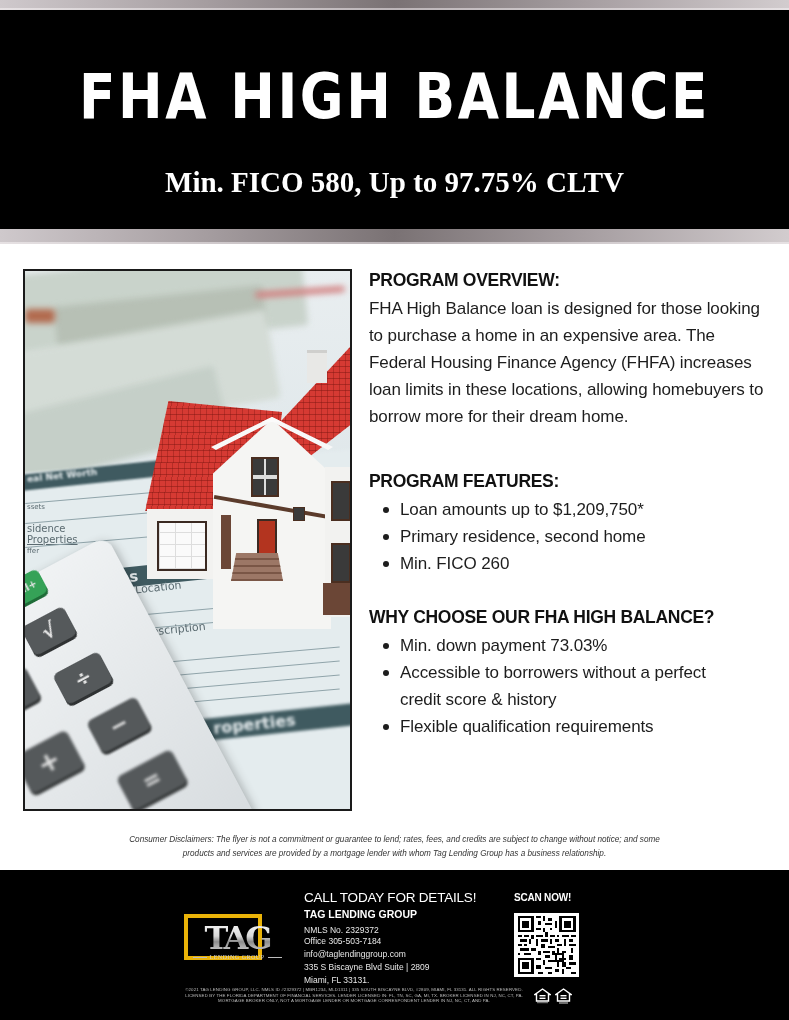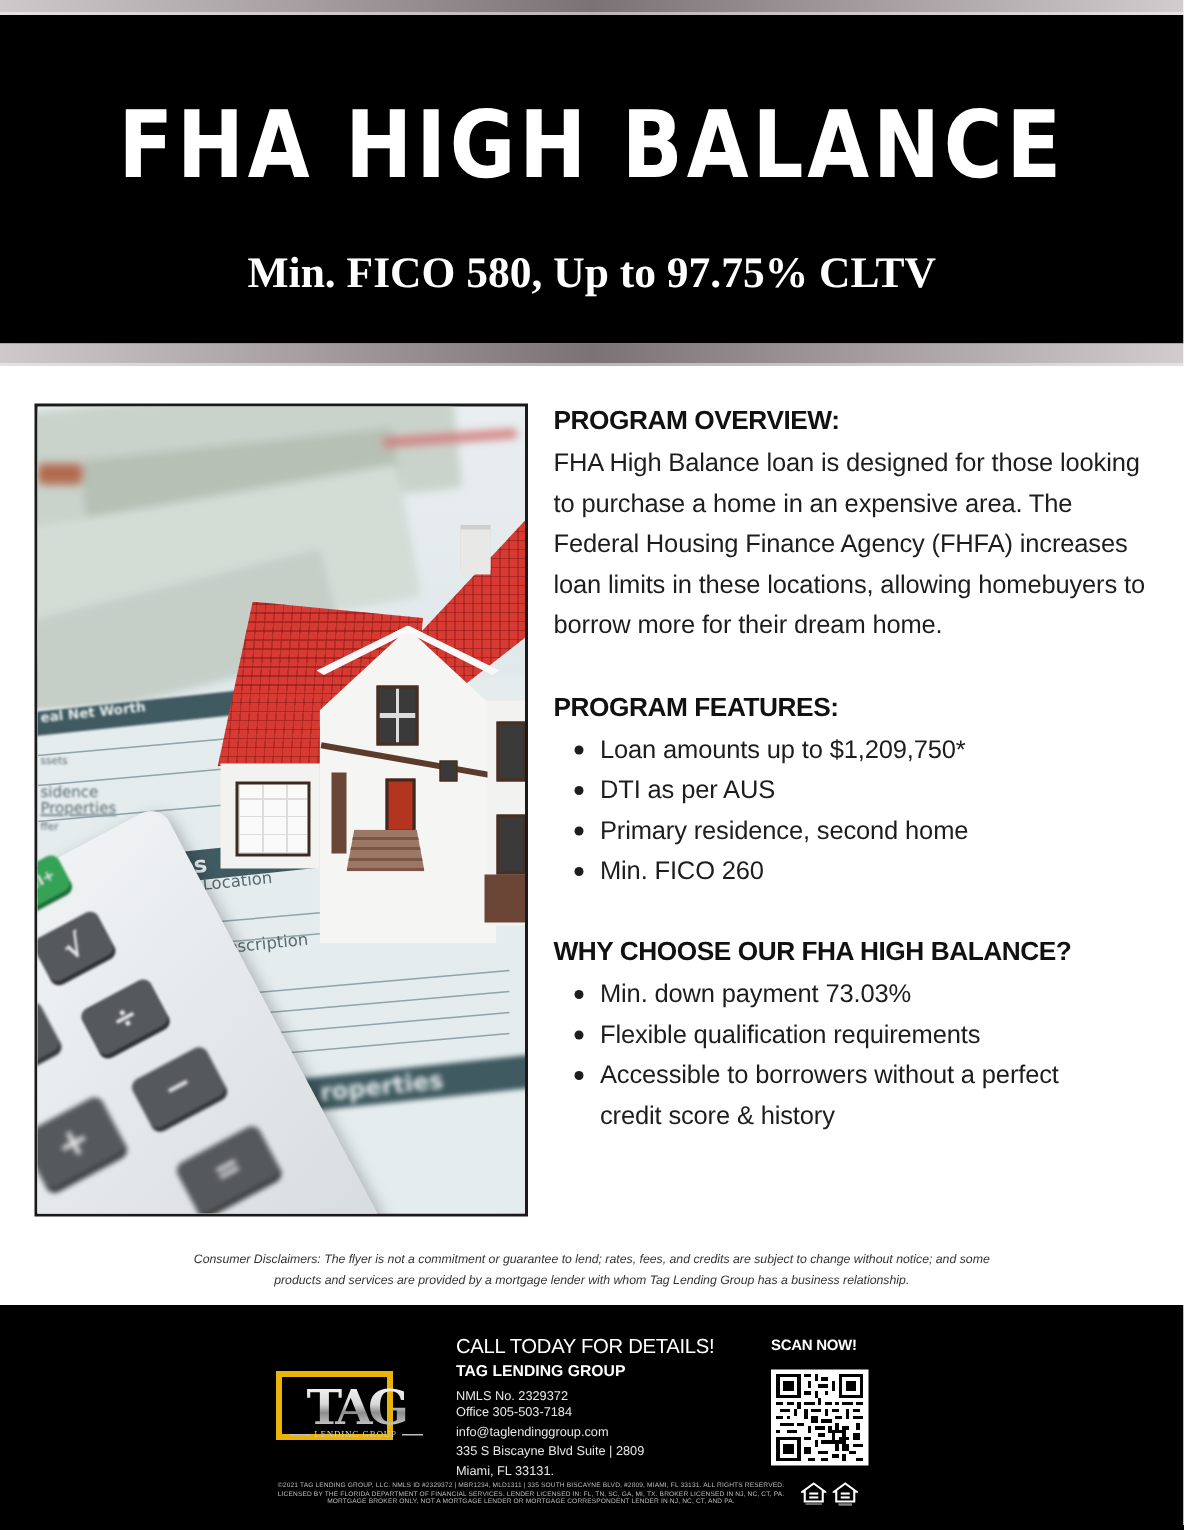--- a/index.html
+++ b/index.html
@@ -168,36 +168,35 @@
   <div class="calc-key" style="left:96px;top:490px;width:62px;height:38px;font-size:22px;line-height:38px;transform:rotate(-28deg);filter:blur(1.8px);">=</div>
   <div class="calc-key" style="left:-20px;top:400px;width:30px;height:36px;transform:rotate(-28deg);filter:blur(1px);"></div>
 </div>
 
 <div id="content">
   <section>
     <h2 class="section-heading">PROGRAM OVERVIEW:</h2>
     <p class="para" style="margin-top:3px;">FHA High Balance loan is designed for those looking to purchase a home in an expensive area. The Federal Housing Finance Agency (FHFA) increases loan limits in these locations, allowing homebuyers to borrow more for their dream home.</p>
   </section>
 
-  <section style="margin-top:29px;">
+  <section style="margin-top:39px;">
     <h2 class="section-heading" style="margin-bottom:3px;">PROGRAM FEATURES:</h2>
     <ul class="bullets">
       <li>Loan amounts up to $1,209,750*</li>
-      <li>DTI as per AUS</li>
       <li>Primary residence, second home</li>
       <li>Min. FICO 260</li>
     </ul>
   </section>
 
   <section style="margin-top:28px;">
     <h2 class="section-heading" style="margin-bottom:3px;">WHY CHOOSE OUR FHA HIGH BALANCE?</h2>
     <ul class="bullets" style="width:360px;">
       <li>Min. down payment 73.03%</li>
+      <li>Accessible to borrowers without a perfect credit score &amp; history</li>
       <li>Flexible qualification requirements</li>
-      <li>Accessible to borrowers without a perfect credit score &amp; history</li>
     </ul>
   </section>
 </div>
 
 <p id="disclaimer">Consumer Disclaimers: The flyer is not a commitment or guarantee to lend; rates, fees, and credits are subject to change without notice; and some products and services are provided by a mortgage lender with whom Tag Lending Group has a business relationship.</p>
 
 <footer id="footer">
   <div id="logo-box">
     <div id="logo-letters">TAG</div>
     <div id="logo-sub"><span>LENDING GROUP</span></div>

